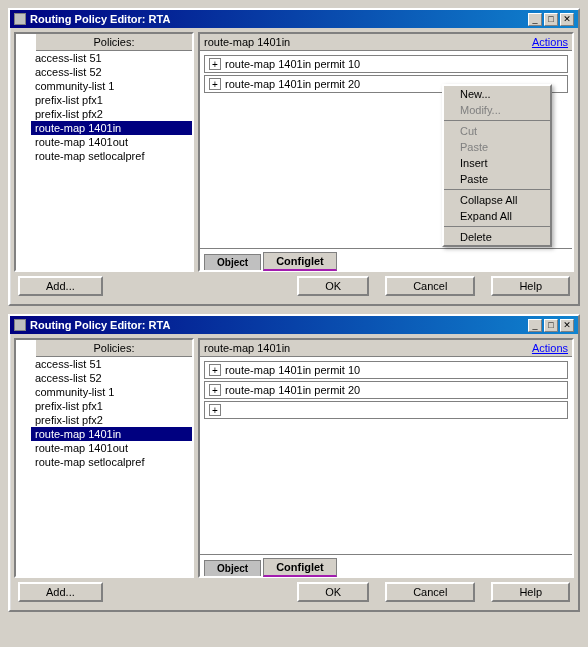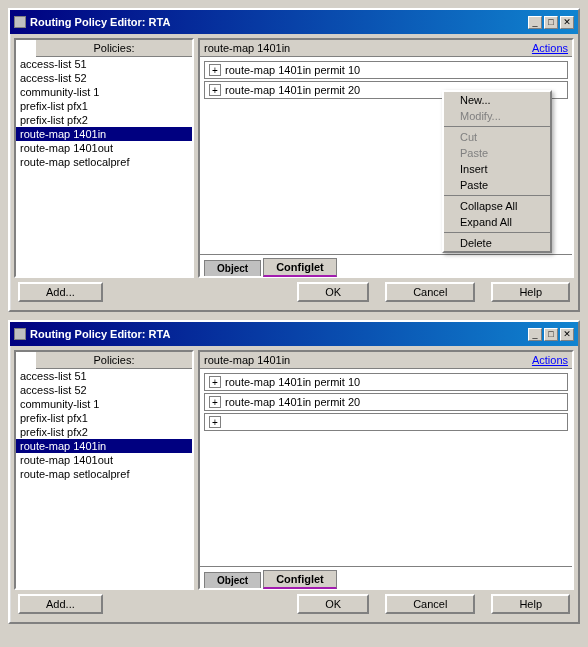--- a/index.html
+++ b/index.html
@@ -18,21 +18,21 @@
       border: 2px solid #808080;
       border-top-color: #ffffff;
       border-left-color: #ffffff;
       background: #d4d0c8;
       box-shadow: inset 1px 1px 0 #dfdfdf;
     }
 
     .title-bar {
       background: linear-gradient(to right, #000080, #1084d0);
       color: white;
-      padding: 12px 4px;
+      padding: 0 4px;
       display: flex;
       align-items: center;
       justify-content: space-between;
       height: 18px;
     }
 
     .title-bar-left {
       display: flex;
       align-items: center;
       gap: 4px;
@@ -106,20 +106,21 @@
 
     .policies-list {
       flex: 1;
       overflow-y: auto;
     }
 
     .policy-item {
       padding: 1px 4px;
       cursor: pointer;
       white-space: nowrap;
+      margin-left: 15px;
     }
 
     .policy-item.selected {
       background: #000080;
       color: white;
     }
 
     .right-panel {
       flex: 1;
       display: flex;

